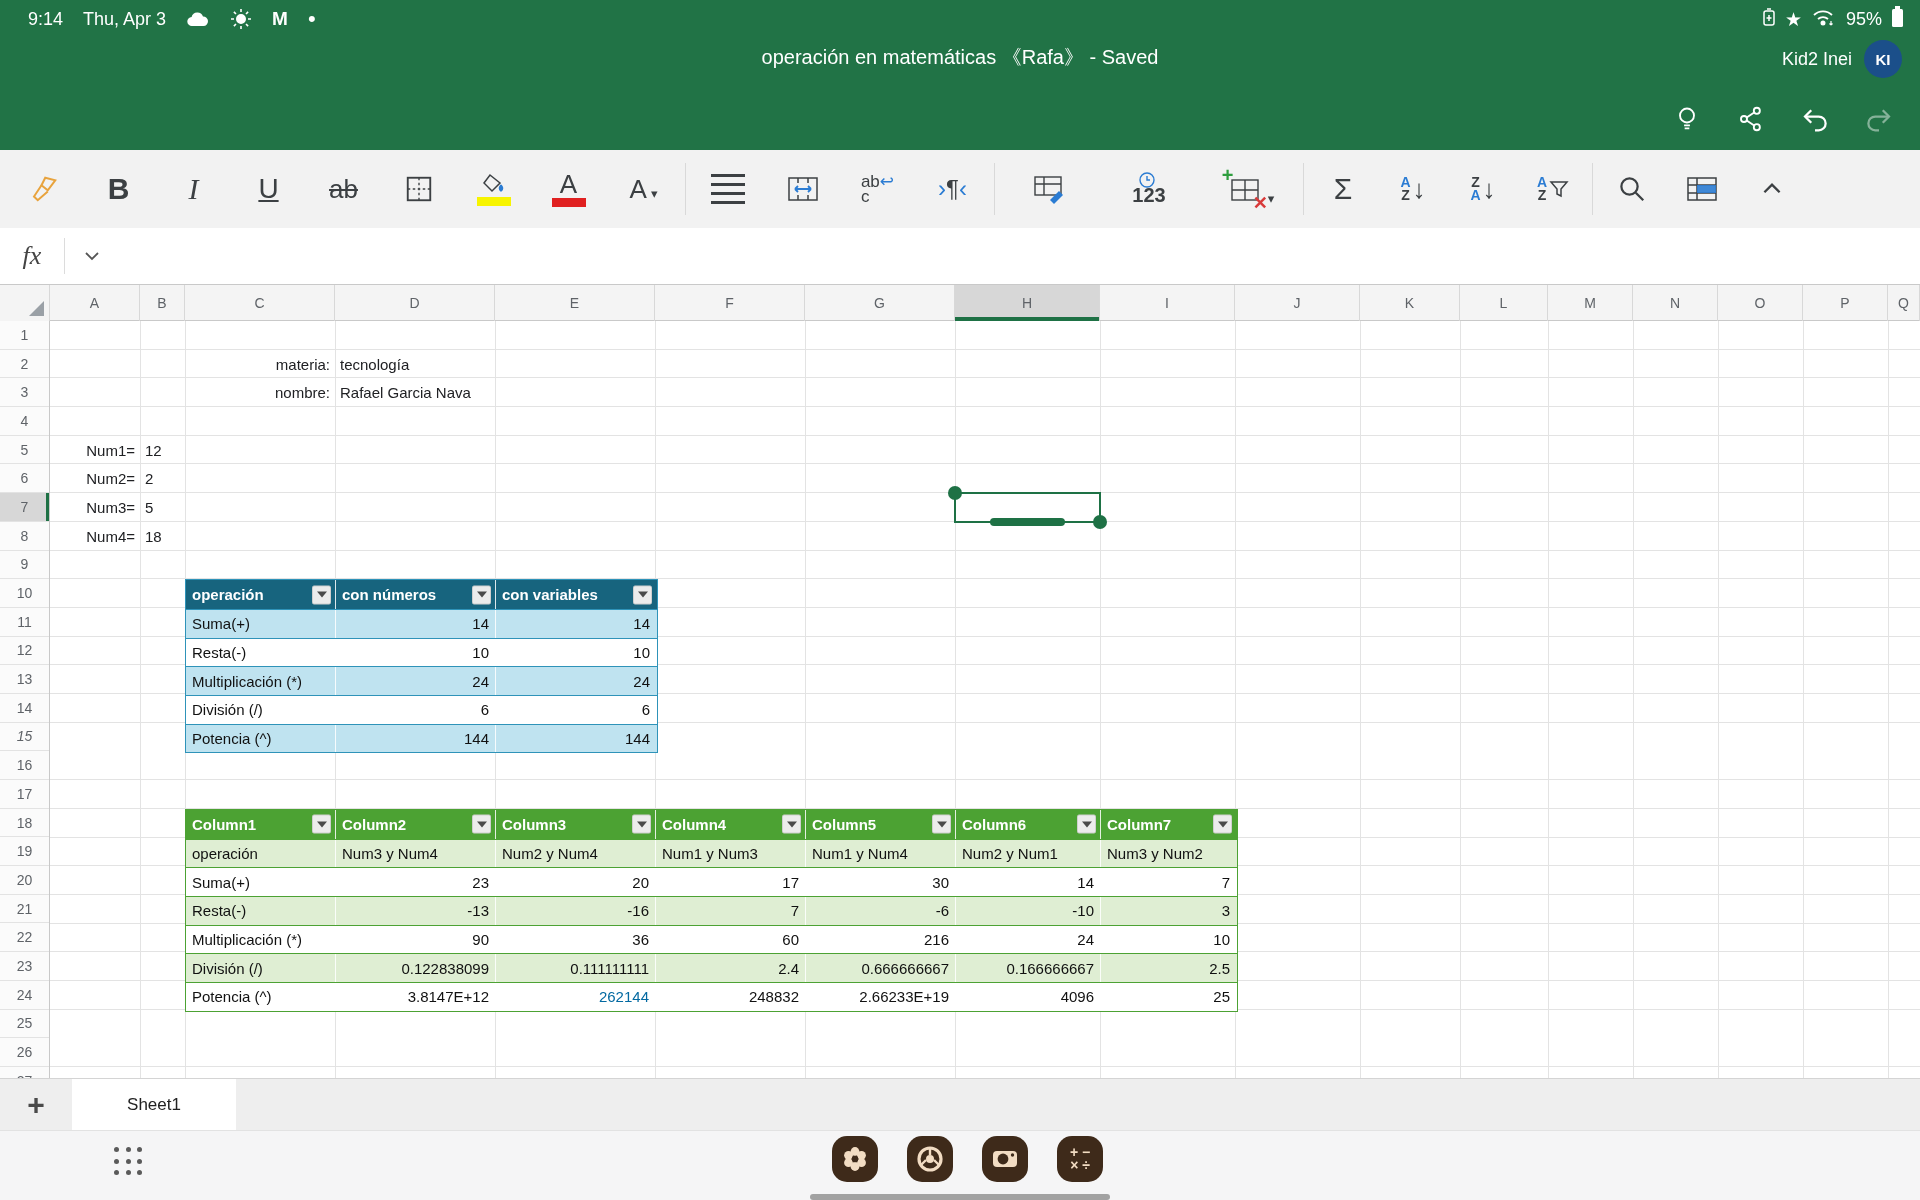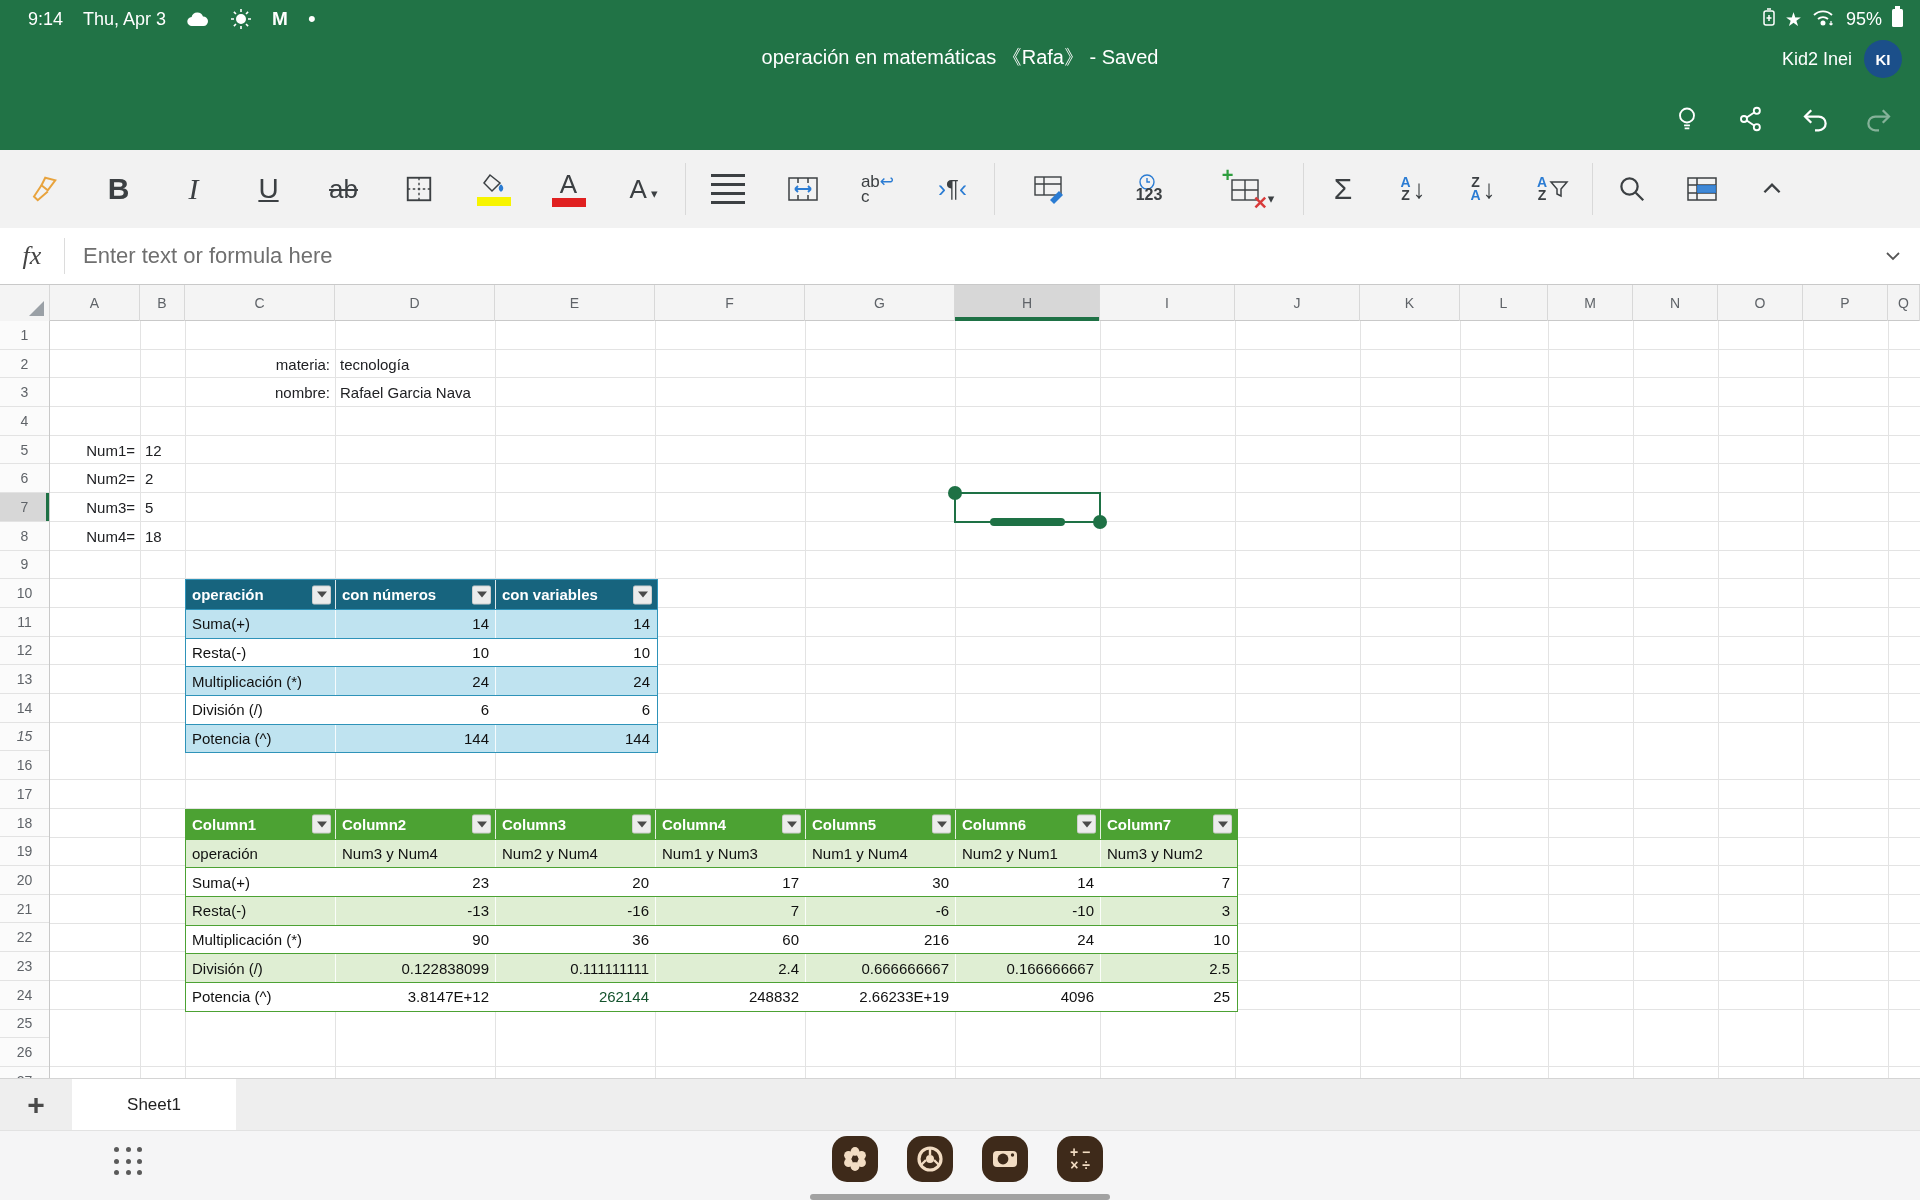--- a/index.html
+++ b/index.html
@@ -42,21 +42,21 @@
   .bar.yellow{background:#f7f400;}
   .bar.red{background:#e02020;}
   .bar.black{background:#111;}
   .Aglyph{font-size:26px;line-height:24px;}
   .caret{font-size:13px;color:#3c4043;margin-left:4px;}
   .fontrow{display:flex;align-items:flex-end;}
   .alignlines span{display:block;width:34px;height:3px;background:#3c4043;margin:3px 0;}
   .wrapicon{font-size:17px;line-height:15px;text-align:left;}
   .blue{color:#2b7cd3;}
   .para{font-size:24px;}
-  .n123{font-size:16px;font-weight:bold;margin-top:-4px;}
+  .n123{font-size:20px;font-weight:bold;margin-top:-4px;}
   .sigma{font-size:30px;}
   .azcol{display:inline-flex;flex-direction:column;font-size:14px;font-weight:bold;line-height:13px;}
   .sorticon{display:flex;align-items:center;gap:2px;}
   .sortarrow{font-size:26px;font-weight:normal;}
   .inswrap{position:relative;width:40px;height:34px;}
   .inswrap .plus{position:absolute;left:-2px;top:-8px;color:#2e9e3e;font-size:20px;font-weight:bold;}
   .inswrap .delx{position:absolute;right:-4px;bottom:-8px;color:#d83a3a;font-size:18px;font-weight:bold;}
 
   
   #formula-bar{position:absolute;left:0;top:228px;width:1920px;height:57px;background:#fff;
@@ -361,21 +361,20 @@
         <svg width="26" height="26" viewBox="0 0 24 24" fill="none" stroke="#3c4043" stroke-width="2.2">
           <path d="M5 15l7-7 7 7"></path>
           </svg>
       </button>
     </div>
   </div>
 
   <div id="formula-bar">
     <span id="fx-label">fx</span>
     <span id="fx-divider"></span>
-    <input id="formula-input" type="text" placeholder="Enter text or formula here" style="">
     <button id="formula-expand">
       <svg width="24" height="24" viewBox="0 0 24 24" fill="none" stroke="#555" stroke-width="1.8">
           <path d="M6 9l6 6 6-6"></path>
         </svg>
     </button>
   </div>
 
   <div id="sheet">
     <div id="col-headers">
       <div id="corner-cell">
@@ -590,21 +589,21 @@
             <div class="tcell num" style="width: 160px; color: rgb(17, 17, 17);">0.122838099</div>
             <div class="tcell num" style="width: 160px; color: rgb(17, 17, 17);">0.111111111</div>
             <div class="tcell num" style="width: 150px; color: rgb(17, 17, 17);">2.4</div>
             <div class="tcell num" style="width: 150px; color: rgb(17, 17, 17);">0.666666667</div>
             <div class="tcell num" style="width: 145px; color: rgb(17, 17, 17);">0.166666667</div>
             <div class="tcell num" style="width: 135px; color: rgb(17, 17, 17);">2.5</div>
           </div>
           <div class="trow" style="height: 28.7px; background: rgb(255, 255, 255); border-top: 1px solid rgb(76, 162, 51);">
             <div class="tcell" style="width: 150px; color: rgb(17, 17, 17);">Potencia (^)</div>
             <div class="tcell num" style="width: 160px; color: rgb(17, 17, 17);">3.8147E+12</div>
-            <div class="tcell num" style="width: 160px; color: #14532d;">262144</div>
+            <div class="tcell num" style="width: 160px; color: #0369a1;">262144</div>
             <div class="tcell num" style="width: 150px; color: rgb(17, 17, 17);">248832</div>
             <div class="tcell num" style="width: 150px; color: rgb(17, 17, 17);">2.66233E+19</div>
             <div class="tcell num" style="width: 145px; color: rgb(17, 17, 17);">4096</div>
             <div class="tcell num" style="width: 135px; color: rgb(17, 17, 17);">25</div>
           </div>
         </div>
         <div id="selection" style="left: 904px; top: 171.2px; width: 147px; height: 30.7px;">
           <div class="handle tl"></div>
           <div class="handle br"></div>
           <div id="fill-bar"></div>

